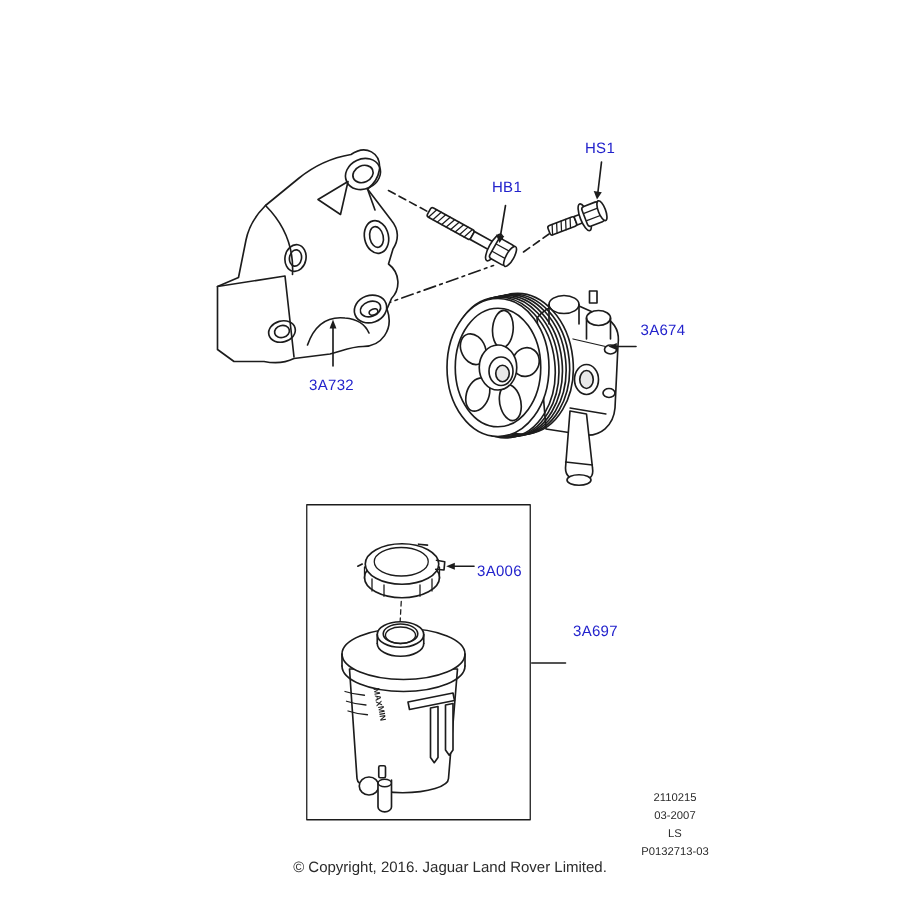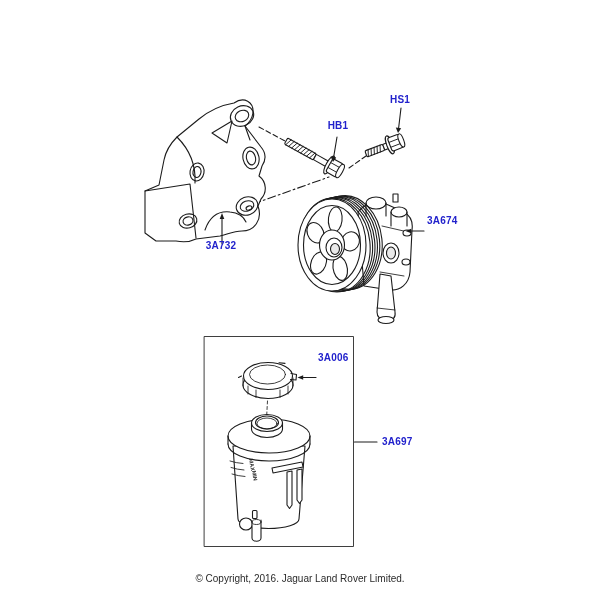--- a/index.html
+++ b/index.html
@@ -5,21 +5,21 @@
   html,body{margin:0;padding:0;background:#fff;}
   .stage{position:relative;width:600px;height:600px;background:#fff;overflow:hidden;
          font-family:"Liberation Sans",sans-serif;}
   svg{position:absolute;left:0;top:0;}
   svg *{stroke:currentColor;fill:none;stroke-width:1.1;stroke-linecap:round;stroke-linejoin:round;}
   svg .wf{fill:#fff;}
   svg .gf{fill:#e9e9e9;}
   svg .thin{stroke-width:0.85;}
   svg .arrow{fill:currentColor;stroke:none;}
   svg text{stroke:none;fill:currentColor;}
-  .part-label{position:absolute;font-weight:bold;font-size:10px;letter-spacing:0.2px;
+  .part-label{position:absolute;font-weight:normal;font-size:10px;letter-spacing:0.2px;
               color:var(--label-color,#2222cc);white-space:nowrap;cursor:pointer;}
   .ctr{transform:translateX(-50%);}
   .ref-block{position:absolute;left:403px;top:526px;width:94px;text-align:center;
              font-size:7.5px;line-height:12px;color:#2b2b2b;}
   .copyright{position:absolute;left:0;top:573px;width:600px;text-align:center;
              font-size:10px;color:#2b2b2b;}
 </style>
 </head>
 <body>
 
@@ -162,19 +162,25 @@
     <path d="M424,231 L409,231"></path>
     <path class="arrow" d="M405.5,231 L411.2,228.7 L411.2,233.3 Z"></path>
     <path d="M316,377.5 L301,377.5"></path>
     <path class="arrow" d="M297.5,377.5 L303.2,375.2 L303.2,379.8 Z"></path>
     <path d="M377,442 L354.5,442"></path>
   </g>
 </svg>
 
   <div class="part-label ctr" style="left:338px;top:120px">HB1</div>
   <div class="part-label ctr" style="left:400px;top:94px">HS1</div>
-  <div class="part-label ctr" style="left:221px;top:240px">3A732</div>
+  <div class="part-label ctr" style="left:221px;top:252px">3A732</div>
   <div class="part-label" style="left:427px;top:215px">3A674</div>
-  <div class="part-label" style="left:318px;top:352px">3A006</div>
-  <div class="part-label" style="left:382px;top:436px">3A697</div>
+  <div class="part-label" style="left:318px;top:376px">3A006</div>
+  <div class="part-label" style="left:382px;top:416px">3A697</div>
 
+  <div class="ref-block">
+    <div>2110215</div>
+    <div>03-2007</div>
+    <div>LS</div>
+    <div>P0132713-03</div>
+  </div>
   <div class="copyright">© Copyright, 2016. Jaguar Land Rover Limited.</div>
 </div>
 
 </body></html>

